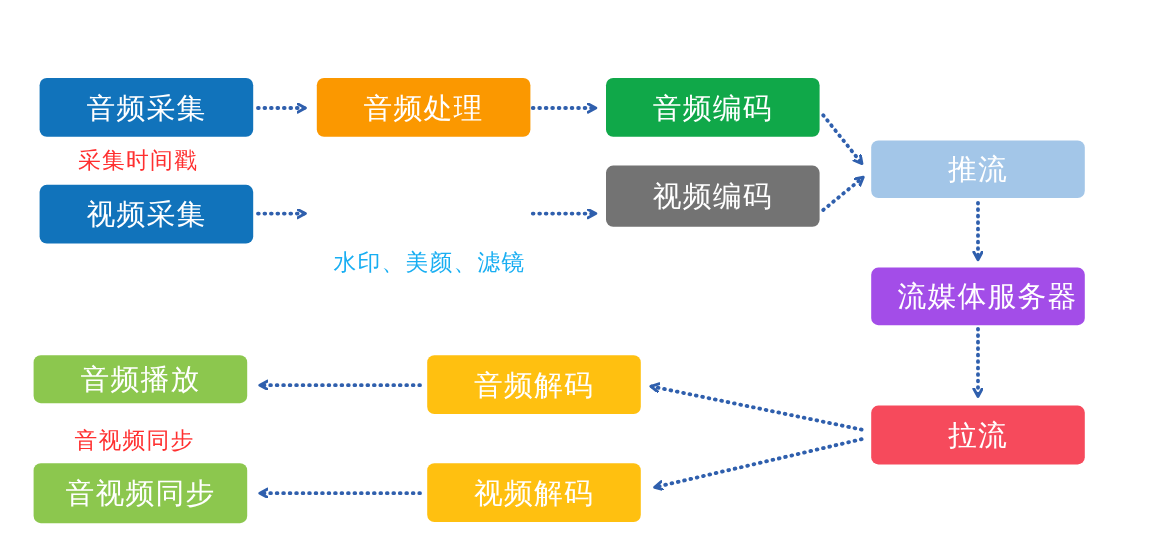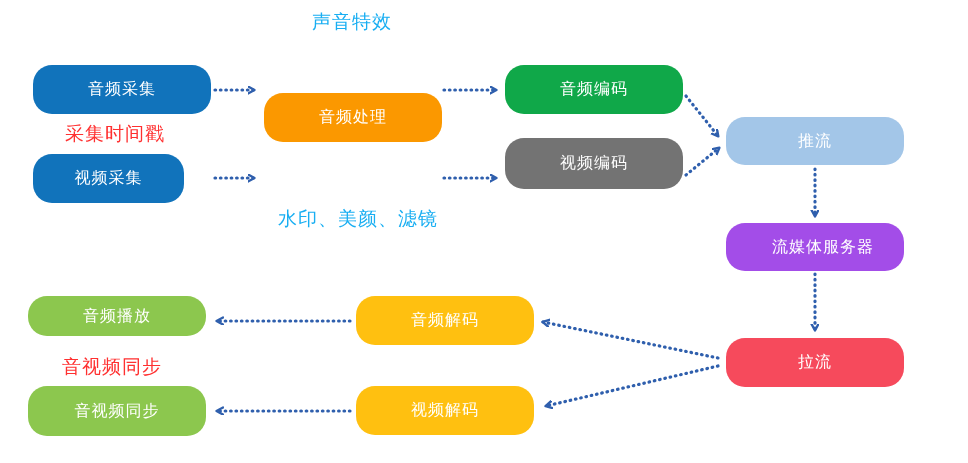--- a/index.html
+++ b/index.html
@@ -18,33 +18,33 @@
   }
   .arrow-path {
     fill: none;
     stroke: #2F5FAD;
     stroke-width: 3.2;
     stroke-dasharray: 0.6 4.8;
     stroke-linecap: round;
   }
   .node {
     position: absolute;
-    border-radius: 19px;
+    border-radius: 6px;
     display: flex;
     align-items: center;
     justify-content: center;
     color: #ffffff;
-    font-size: 16px;
+    font-size: 24px;
     letter-spacing: 1px;
     box-sizing: border-box;
   }
   #n-audio-capture { left: 33px;  top: 65px;  width: 178px; height: 49px; background: #1173BB; }
-  #n-audio-process { left: 264px; top: 65px;  width: 178px; height: 49px; background: #FB9800; margin-top: 28px; }
+  #n-audio-process { left: 264px; top: 65px;  width: 178px; height: 49px; background: #FB9800; }
   #n-audio-encode  { left: 505px; top: 65px;  width: 178px; height: 49px; background: #10A849; }
-  #n-video-capture { left: 33px;  top: 154px; width: 151px; height: 49px; background: #1173BB; }
+  #n-video-capture { left: 33px;  top: 154px; width: 178px; height: 49px; background: #1173BB; }
   #n-video-process { left: 264px; top: 154px; width: 178px; height: 49px; background: #FB9800; }
   #n-video-encode  { left: 505px; top: 138px; width: 178px; height: 51px; background: #737373; }
   #n-push          { left: 726px; top: 117px; width: 178px; height: 48px; background: #A3C6E8; }
   #n-server        { left: 726px; top: 223px; width: 178px; height: 48px; background: #A34DE8; padding-left: 16px; }
   #n-pull          { left: 726px; top: 338px; width: 178px; height: 49px; background: #F64A5C; }
   #n-audio-decode  { left: 356px; top: 296px; width: 178px; height: 49px; background: #FFC010; }
   #n-video-decode  { left: 356px; top: 386px; width: 178px; height: 49px; background: #FFC010; }
   #n-audio-play    { left: 28px;  top: 296px; width: 178px; height: 40px; background: #8CC74E; }
   #n-video-play    { left: 28px;  top: 386px; width: 178px; height: 50px; background: #8CC74E; }
   .annotation {
@@ -116,19 +116,18 @@
     <span>视频解码</span>
   </div>
   <div class="node" id="n-audio-play">
     <span>音频播放</span>
   </div>
   <div class="node" id="n-video-play">
     <span>音视频同步</span>
   </div>
 
   <div class="annotation cyan-note" id="a-audio-fx">
-    <div>声音特效</div>
   </div>
   <div class="annotation red-note" id="a-timestamp">采集时间戳</div>
   <div class="annotation cyan-note" id="a-video-fx">水印、美颜、滤镜</div>
   <div class="annotation red-note" id="a-av-sync">音视频同步</div>
 
 </div>
 
 </body></html>

